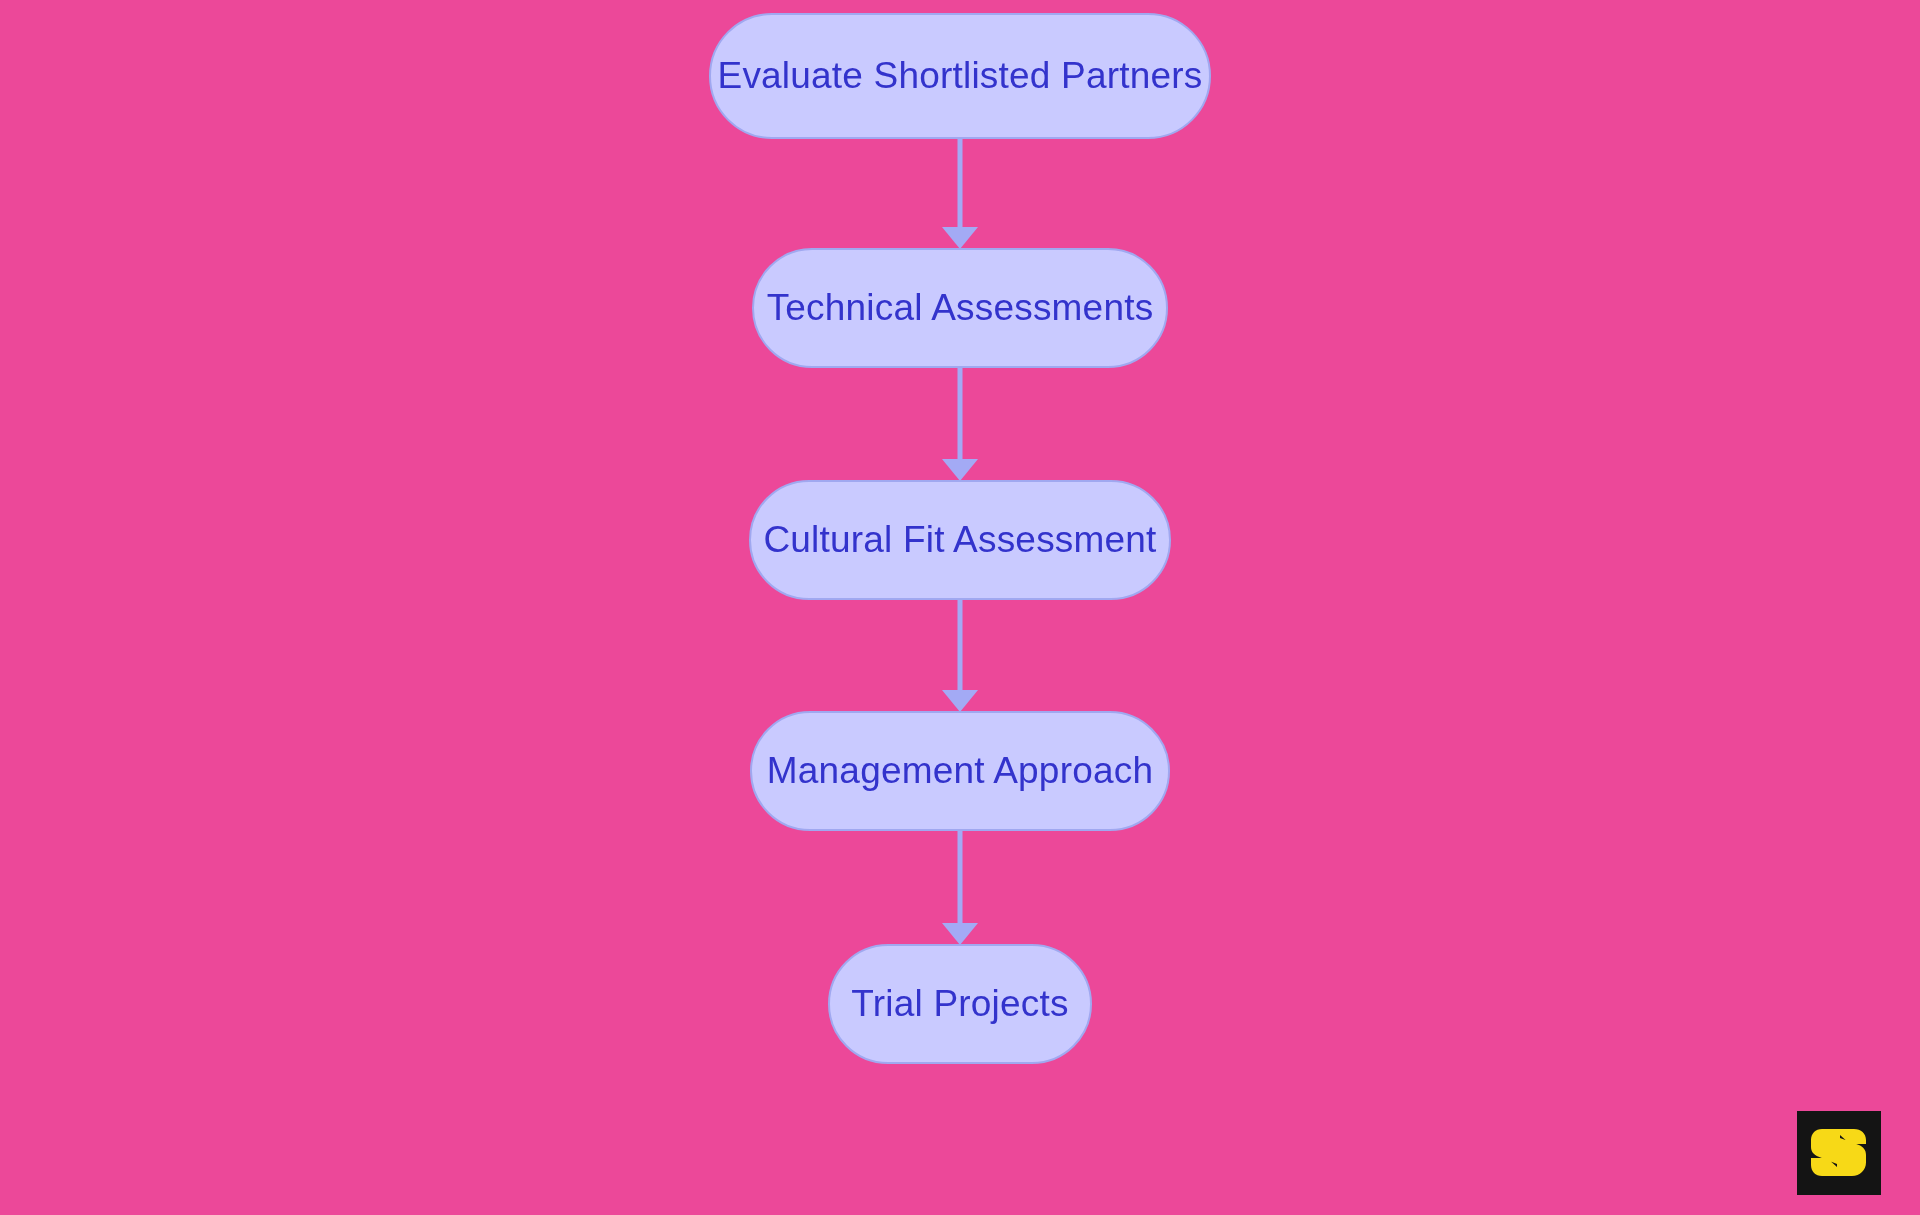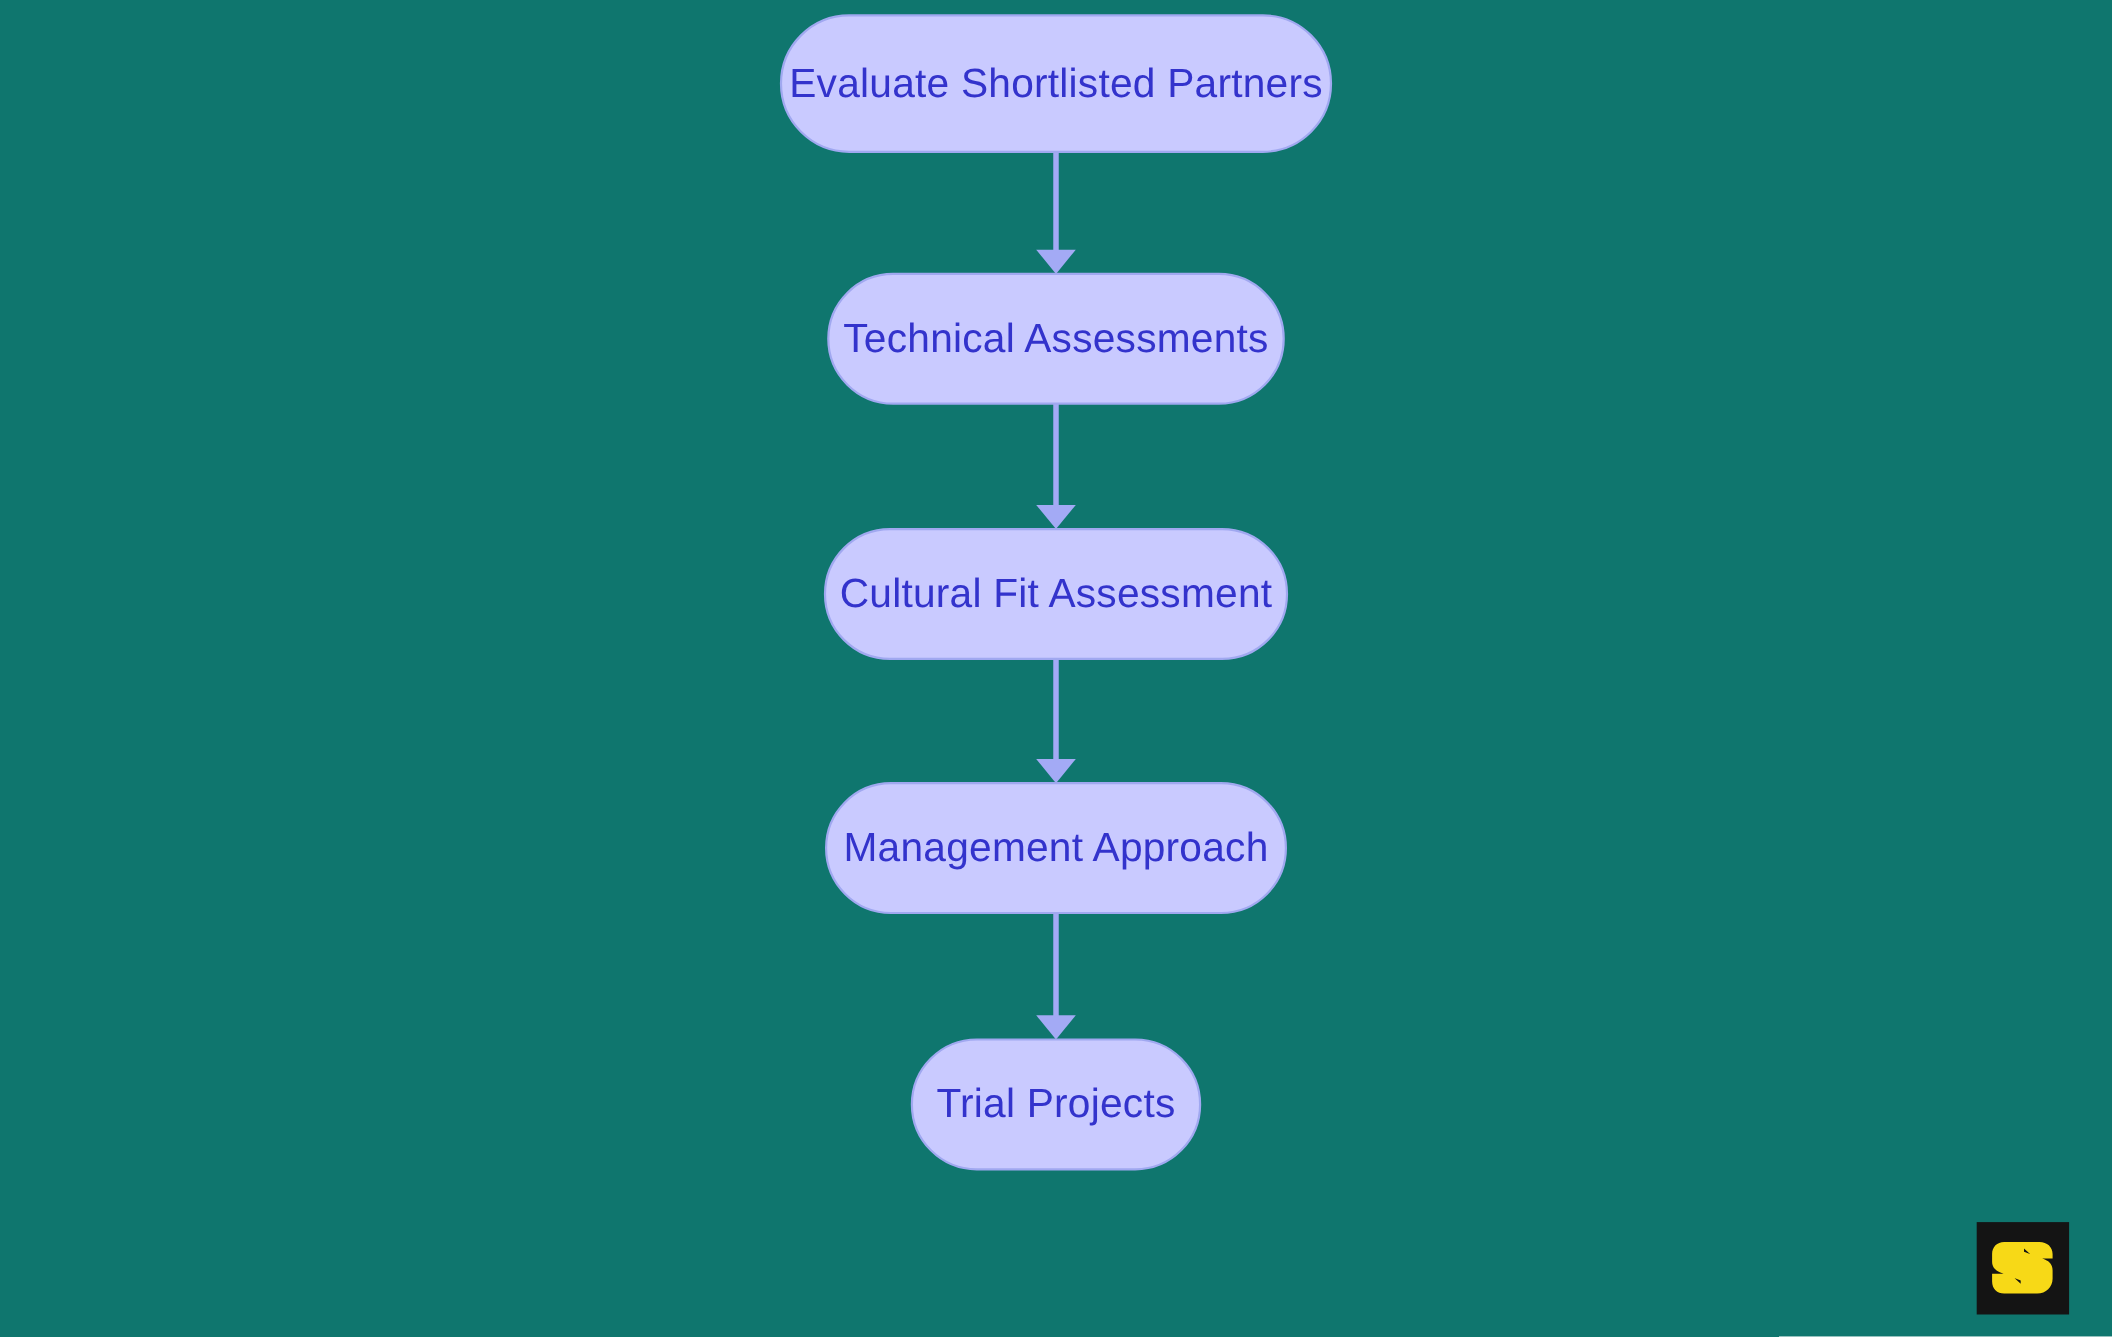--- a/index.html
+++ b/index.html
@@ -8,21 +8,21 @@
     padding: 0;
     background: #ffffff;
   }
   body {
     font-family: "Liberation Sans", "DejaVu Sans", sans-serif;
   }
   #canvas {
     position: relative;
     width: 1920px;
     height: 1215px;
-    background: #0f766e;
+    background: #ec4899;
     overflow: hidden;
   }
   #flow-svg {
     position: absolute;
     left: 0;
     top: 0;
     width: 1920px;
     height: 1215px;
     display: block;
   }

